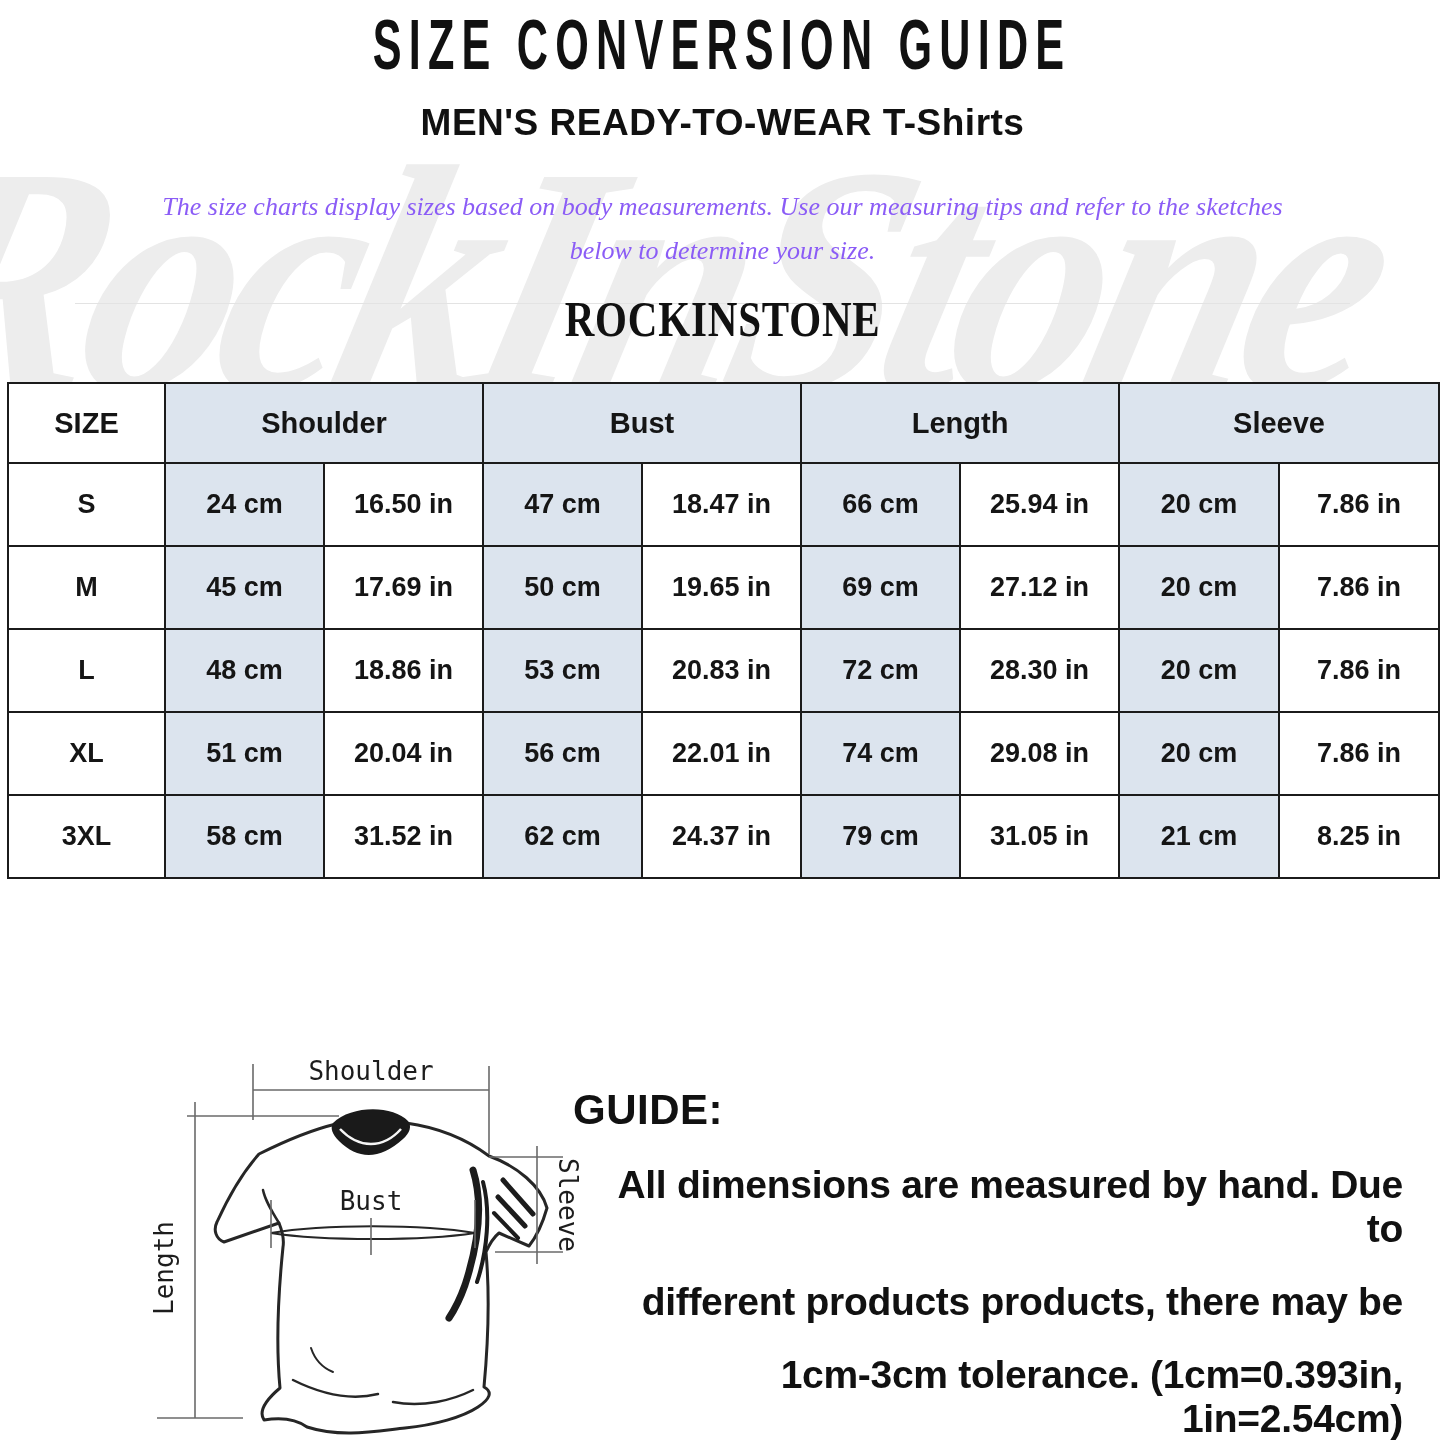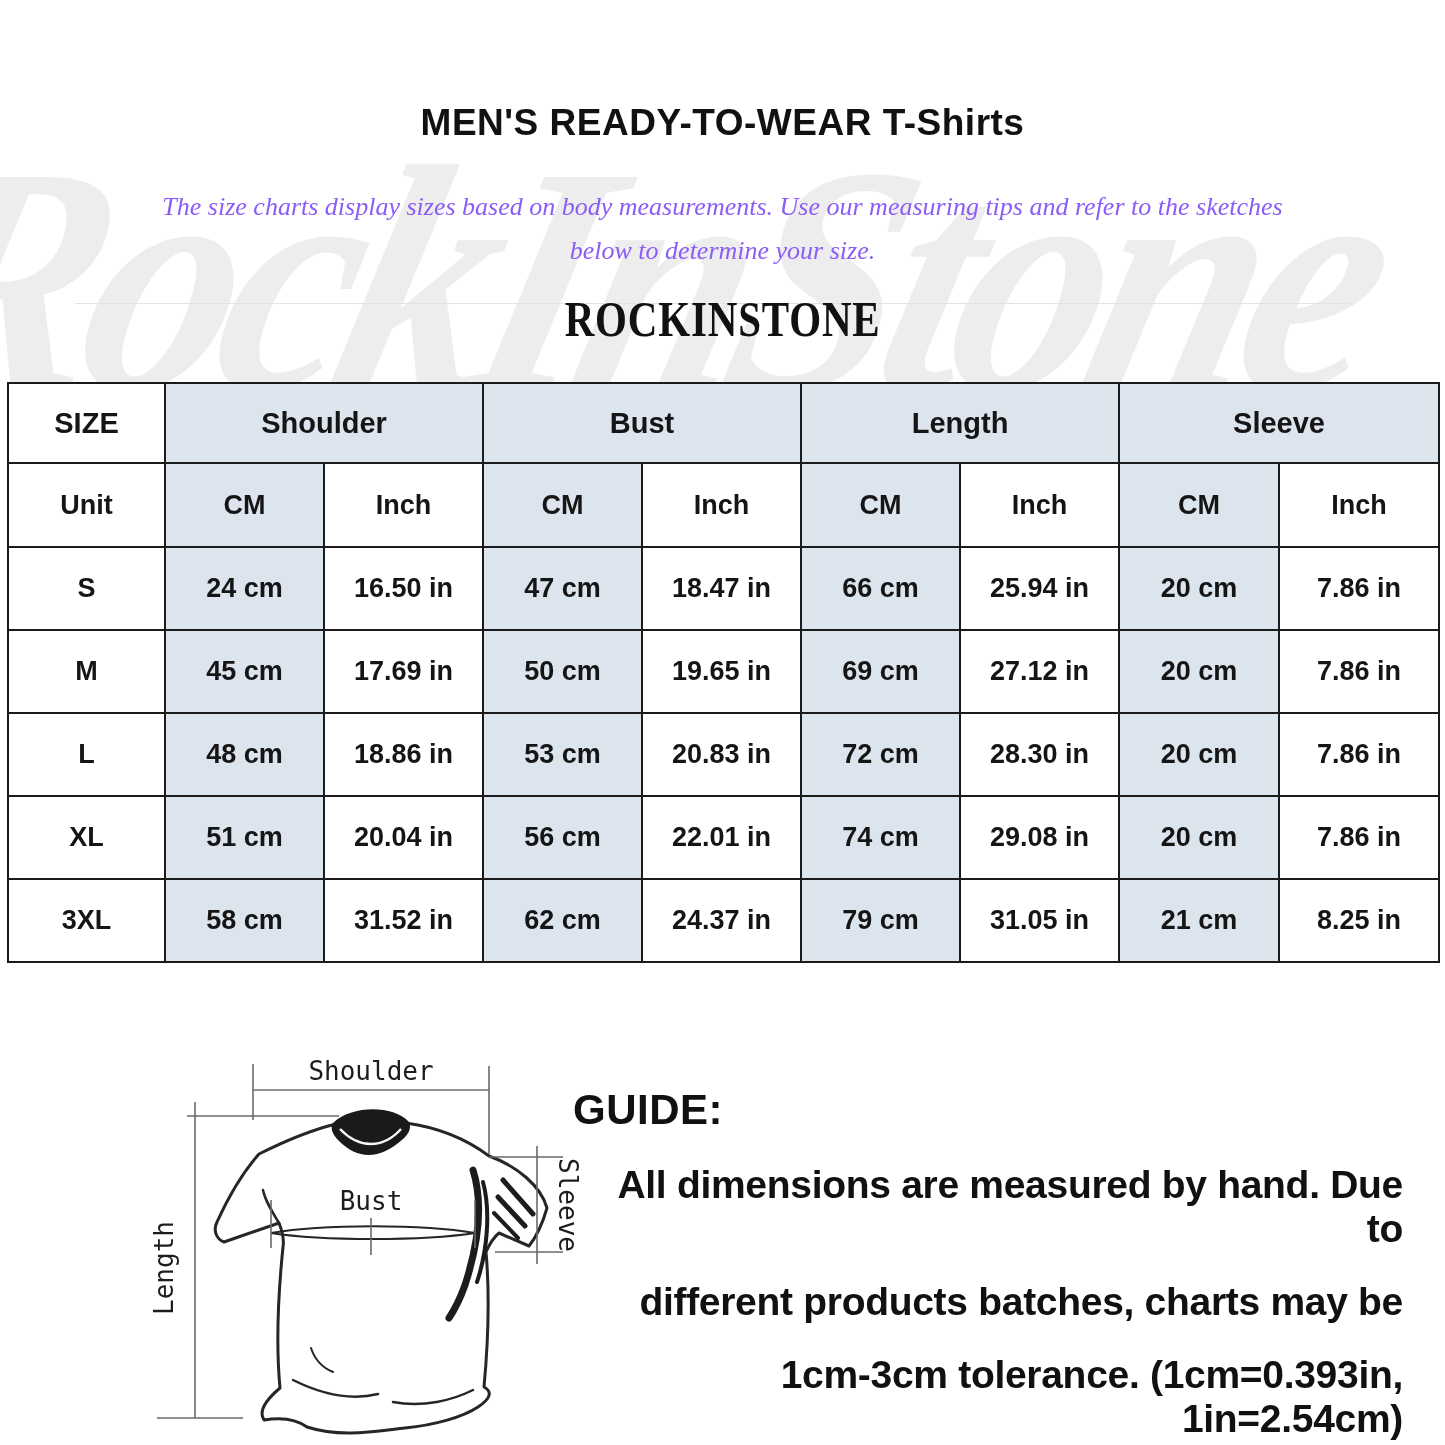--- a/index.html
+++ b/index.html
@@ -50,20 +50,23 @@
   .note-line{font-size:39px;font-weight:700;margin-top:29px;letter-spacing:-0.3px;text-align:right;}
 </style>
 </head>
 <body>
 
 <div class="canvas">
 
   <div class="watermark">RockInStone</div>
   <div class="rule"></div>
 
+  <div class="hdr title">
+    <span class="squeeze">SIZE CONVERSION GUIDE</span>
+  </div>
   <div class="hdr subtitle">MEN'S READY-TO-WEAR T-Shirts</div>
   <div class="hdr desc desc1">The size charts display sizes based on body measurements. Use our measuring tips and refer to the sketches</div>
   <div class="hdr desc desc2">below to determine your size.</div>
   <div class="hdr brand">
     <span class="squeeze">ROCKINSTONE</span>
   </div>
 
   <table class="size-table">
     <colgroup>
       <col style="width:157px">
@@ -77,31 +80,20 @@
         <col style="width:160px">
     </colgroup>
     <thead>
       <tr class="grp">
         <th class="c-white">SIZE</th>
         <th class="c-blue" colspan="2">Shoulder</th>
         <th class="c-blue" colspan="2">Bust</th>
         <th class="c-blue" colspan="2">Length</th>
         <th class="c-blue" colspan="2">Sleeve</th>
       </tr>
-      <tr class="unit">
-        <th class="c-white">Unit</th>
-        <th class="c-blue">CM</th>
-        <th class="c-white">Inch</th>
-        <th class="c-blue">CM</th>
-        <th class="c-white">Inch</th>
-        <th class="c-blue">CM</th>
-        <th class="c-white">Inch</th>
-        <th class="c-blue">CM</th>
-        <th class="c-white">Inch</th>
-      </tr>
     </thead>
     <tbody>
         <tr>
           <td class="c-white">S</td>
           <td class="c-blue">24 cm</td>
           <td class="c-white">16.50 in</td>
           <td class="c-blue">47 cm</td>
           <td class="c-white">18.47 in</td>
           <td class="c-blue">66 cm</td>
           <td class="c-white">25.94 in</td>
@@ -216,17 +208,17 @@
 
     <text x="228" y="30" text-anchor="middle">Shoulder</text>
     <text x="228" y="160" text-anchor="middle">Bust</text>
     <text transform="translate(30,218) rotate(-90)" text-anchor="middle">Length</text>
     <text transform="translate(416,155) rotate(90)" text-anchor="middle">Sleeve</text>
   </svg>
 
   <div class="note">
     <div class="note-heading">GUIDE:</div>
     <div class="note-line">All dimensions are measured by hand. Due to</div>
-    <div class="note-line">different products batches, charts may be</div>
+    <div class="note-line">different products products, there may be</div>
     <div class="note-line">1cm-3cm tolerance. (1cm=0.393in, 1in=2.54cm)</div>
   </div>
 
 </div>
 
 </body></html>

